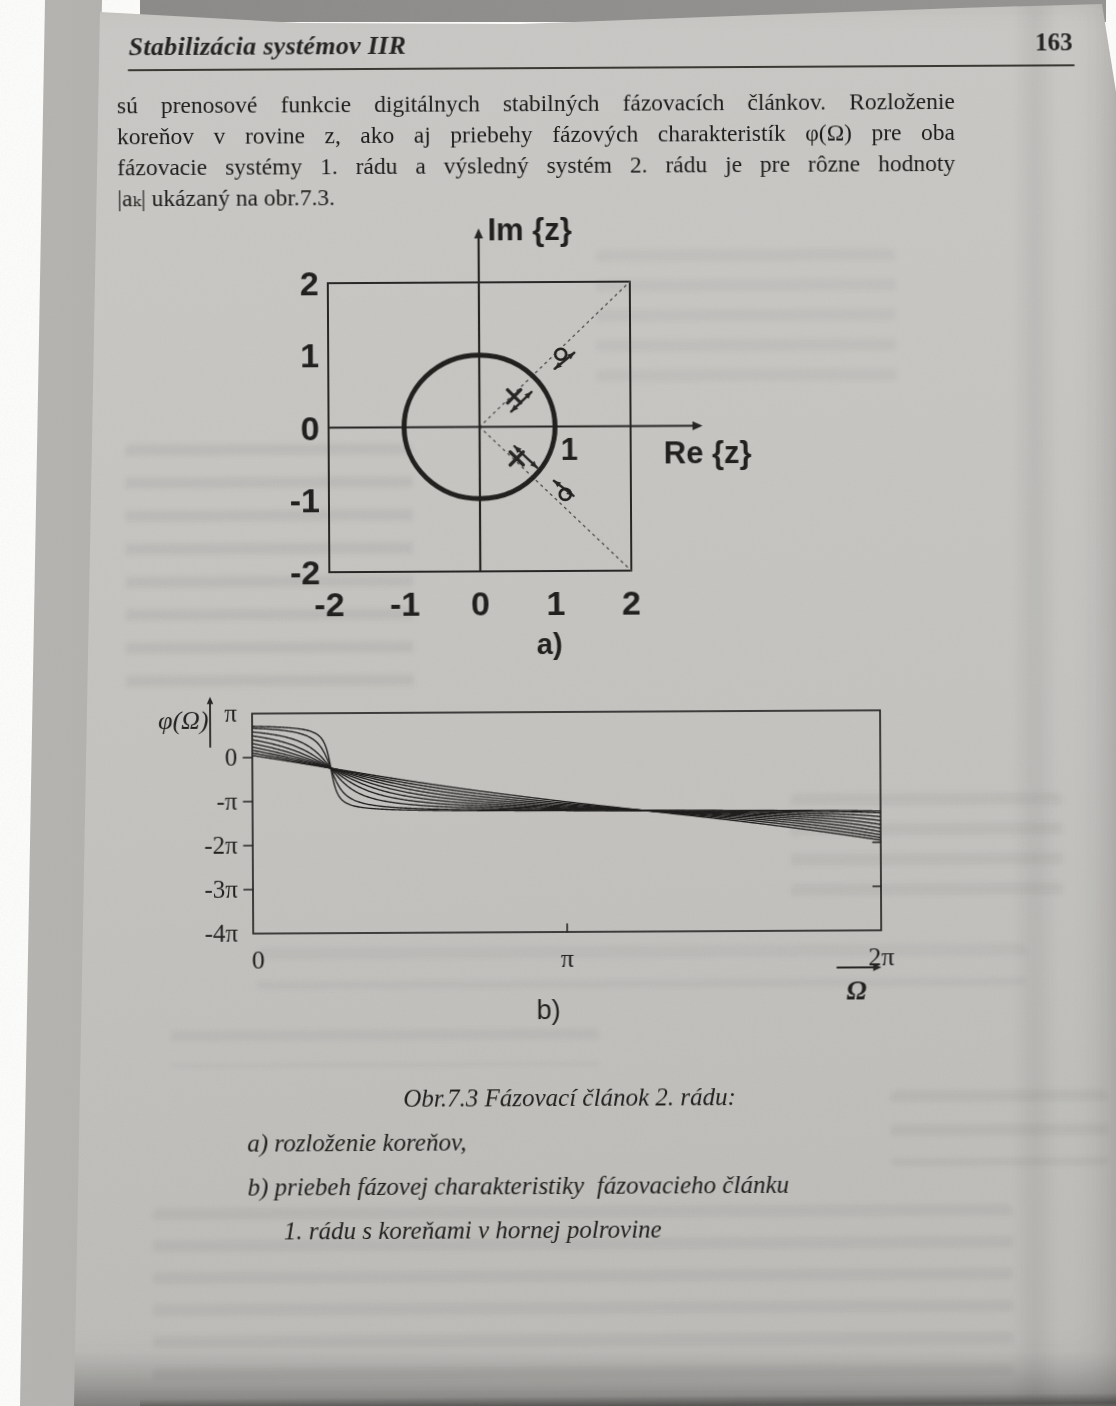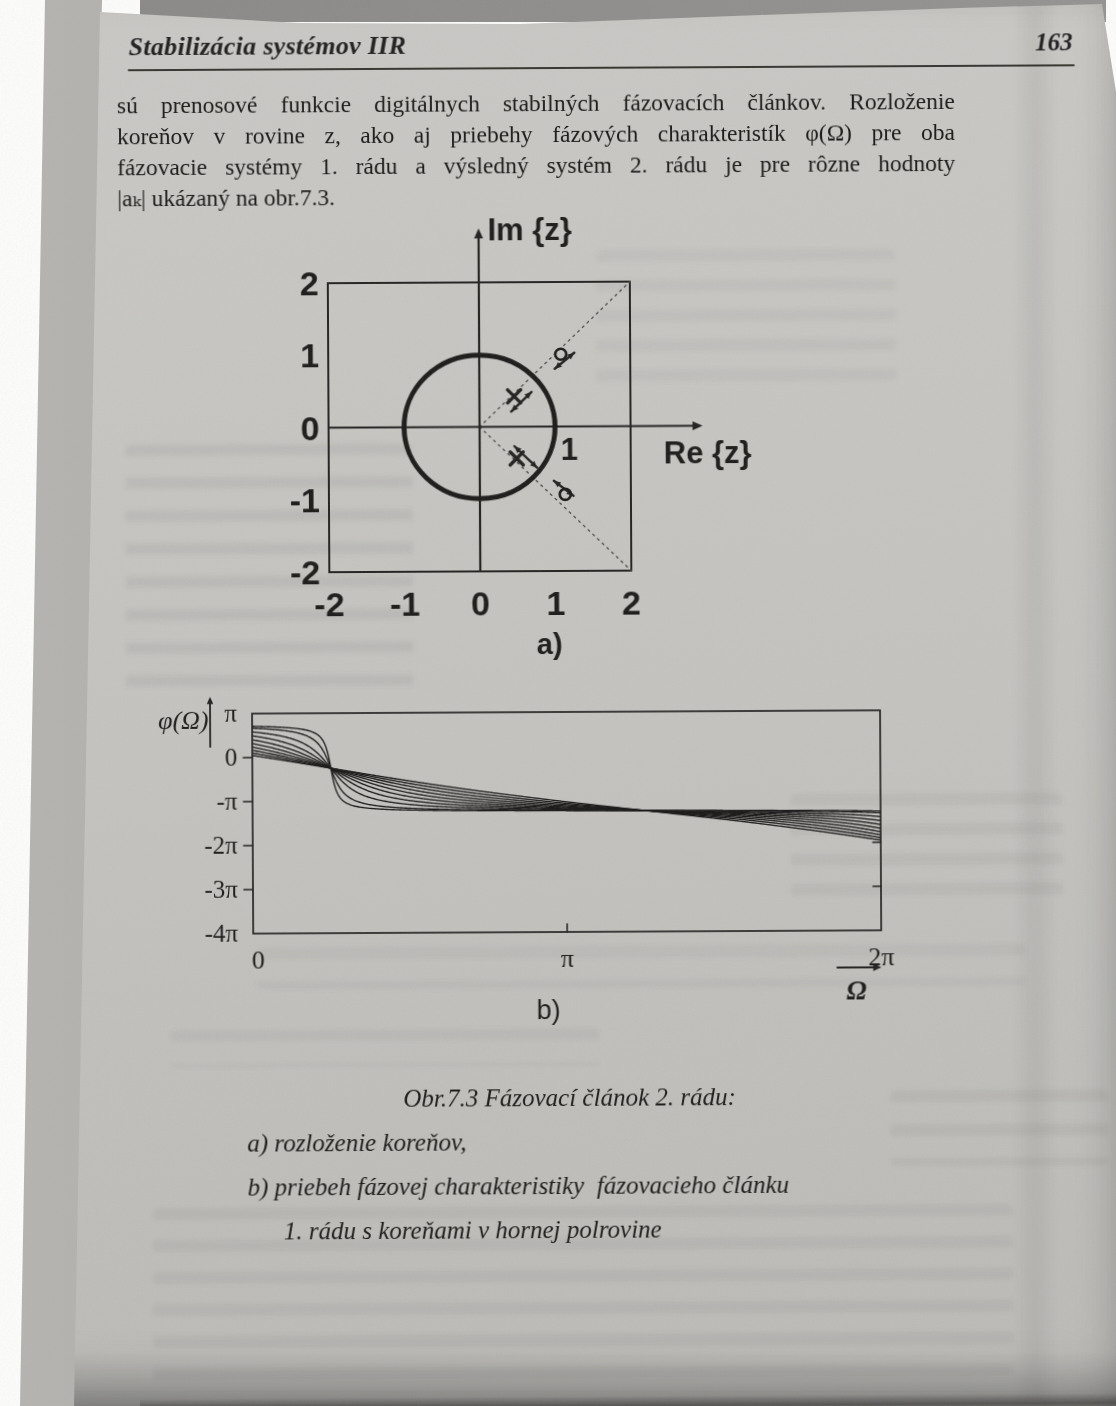--- a/index.html
+++ b/index.html
@@ -28,21 +28,21 @@
   .curl{position:absolute;left:140px;right:0;bottom:0;height:13px;
     background:linear-gradient(to bottom,rgba(0,0,0,0) 0%,rgba(44,43,41,.5) 75%,rgba(70,69,66,.45) 100%);
     transform:skewY(-0.35deg);transform-origin:100% 100%;}
   .grain{position:absolute;inset:0;pointer-events:none;opacity:.75;}
   
   .tilt{position:absolute;inset:0;transform:rotate(-0.3deg);
     transform-origin:558px 700px;filter:blur(0.25px);color:#1d1c1a;}
   .header{position:absolute;left:132px;top:30px;width:944px;
     display:flex;justify-content:space-between;align-items:baseline;color:#222120;}
   .running-title{font-style:italic;font-size:26px;font-weight:600;letter-spacing:.3px;}
-  .page-number{font-size:25px;font-weight:600;font-style:italic;}
+  .page-number{font-size:25px;font-weight:600;}
   .rule{position:absolute;left:131px;top:67px;width:947px;height:2.3px;
     background:#36352f;border-radius:2px;}
   .para{position:absolute;left:120px;top:88px;width:838px;
     font-size:23.5px;line-height:31px;color:#191816;}
   .pl.just{text-align:justify;text-align-last:justify;}
   .caption{position:absolute;left:245px;top:1076px;width:645px;
     font-style:italic;font-size:25px;line-height:44px;color:#1c1b19;}
   .cap-title{text-align:center;}
   .cap-indent{padding-left:36px;}
   #fig-a{position:absolute;left:255px;top:196px;}

